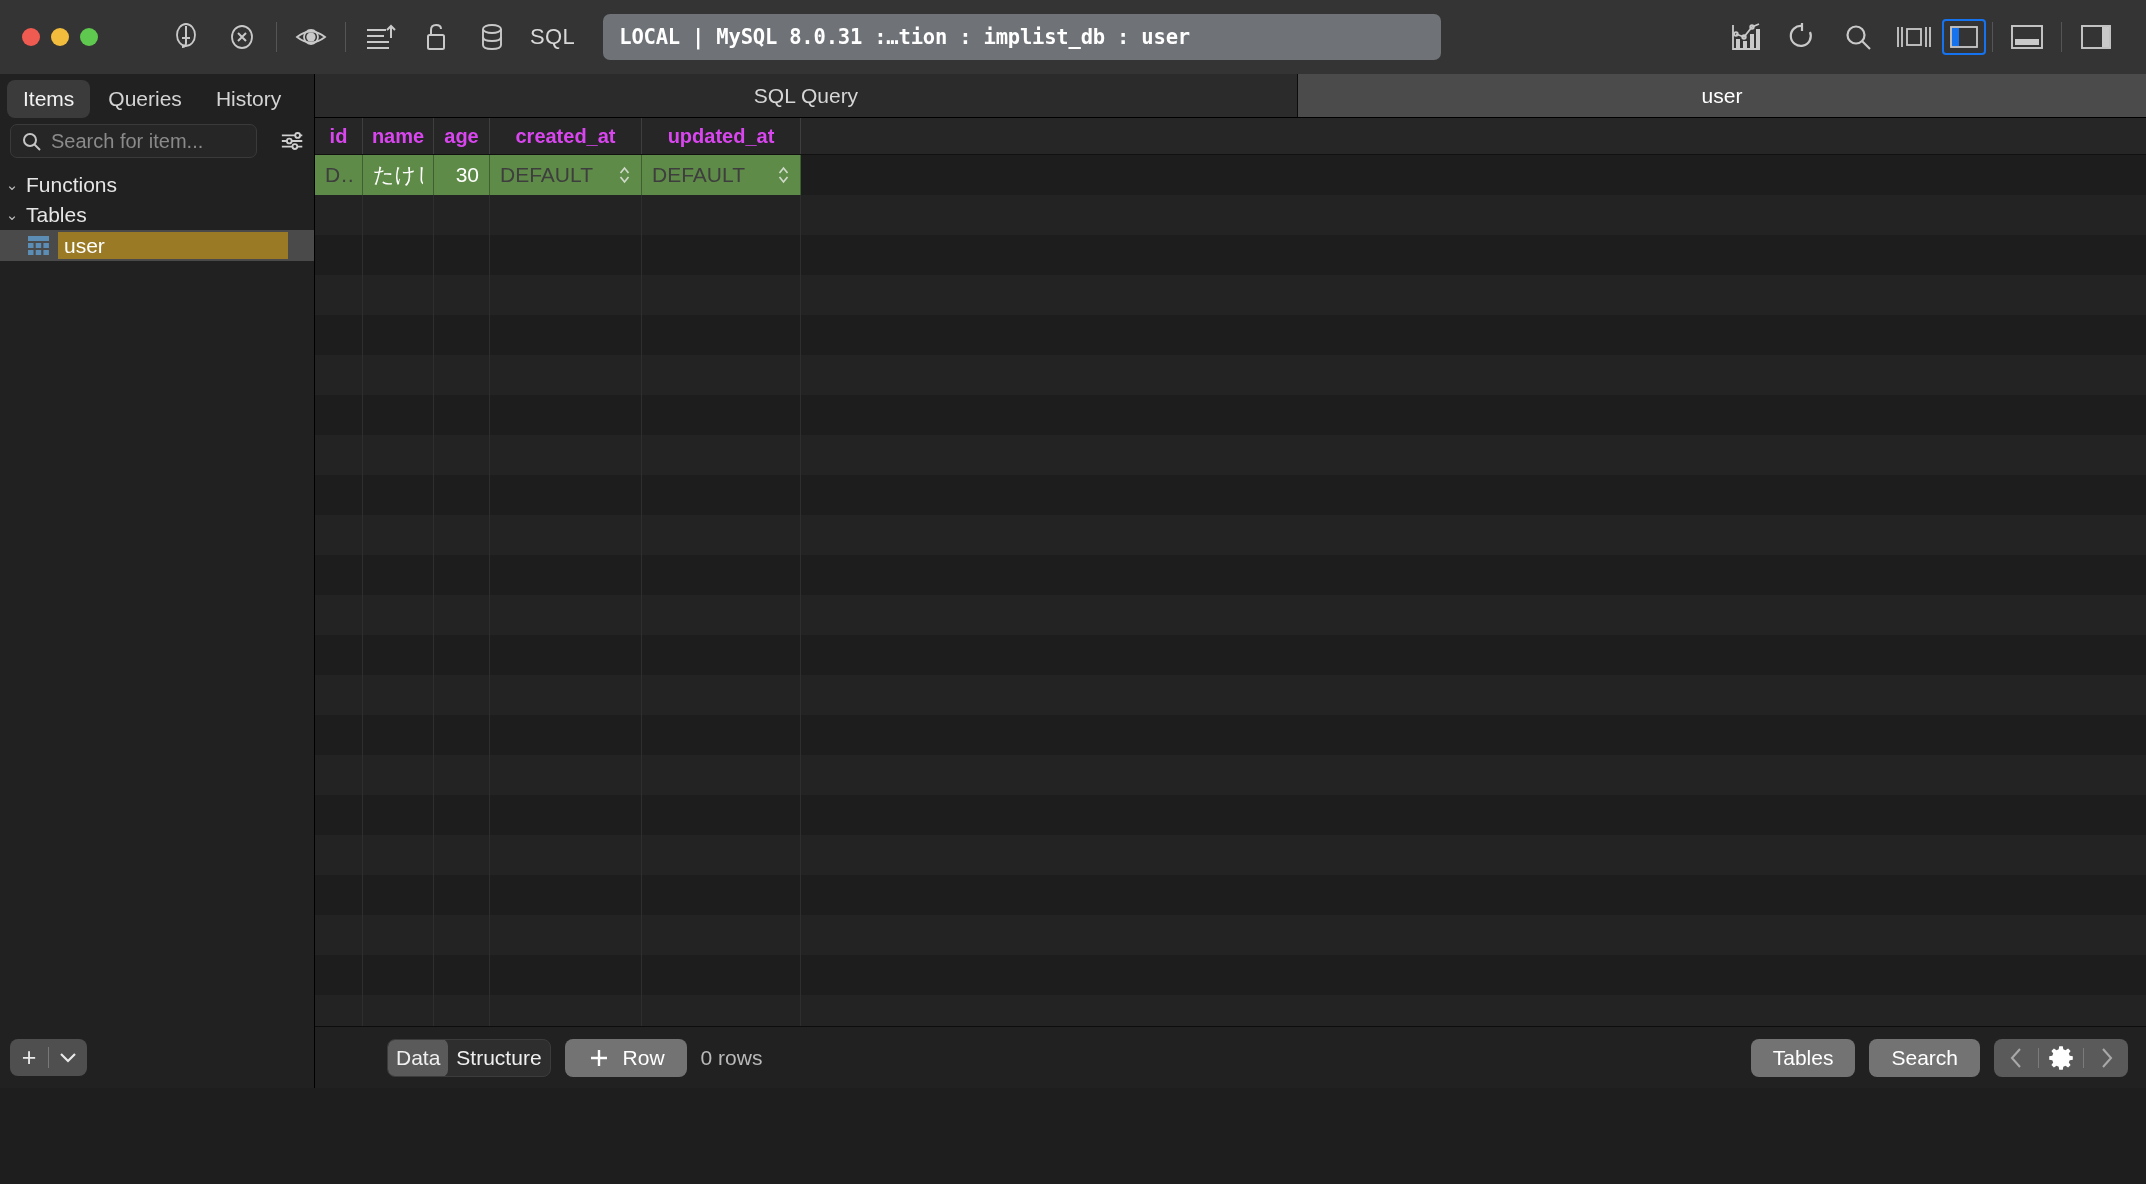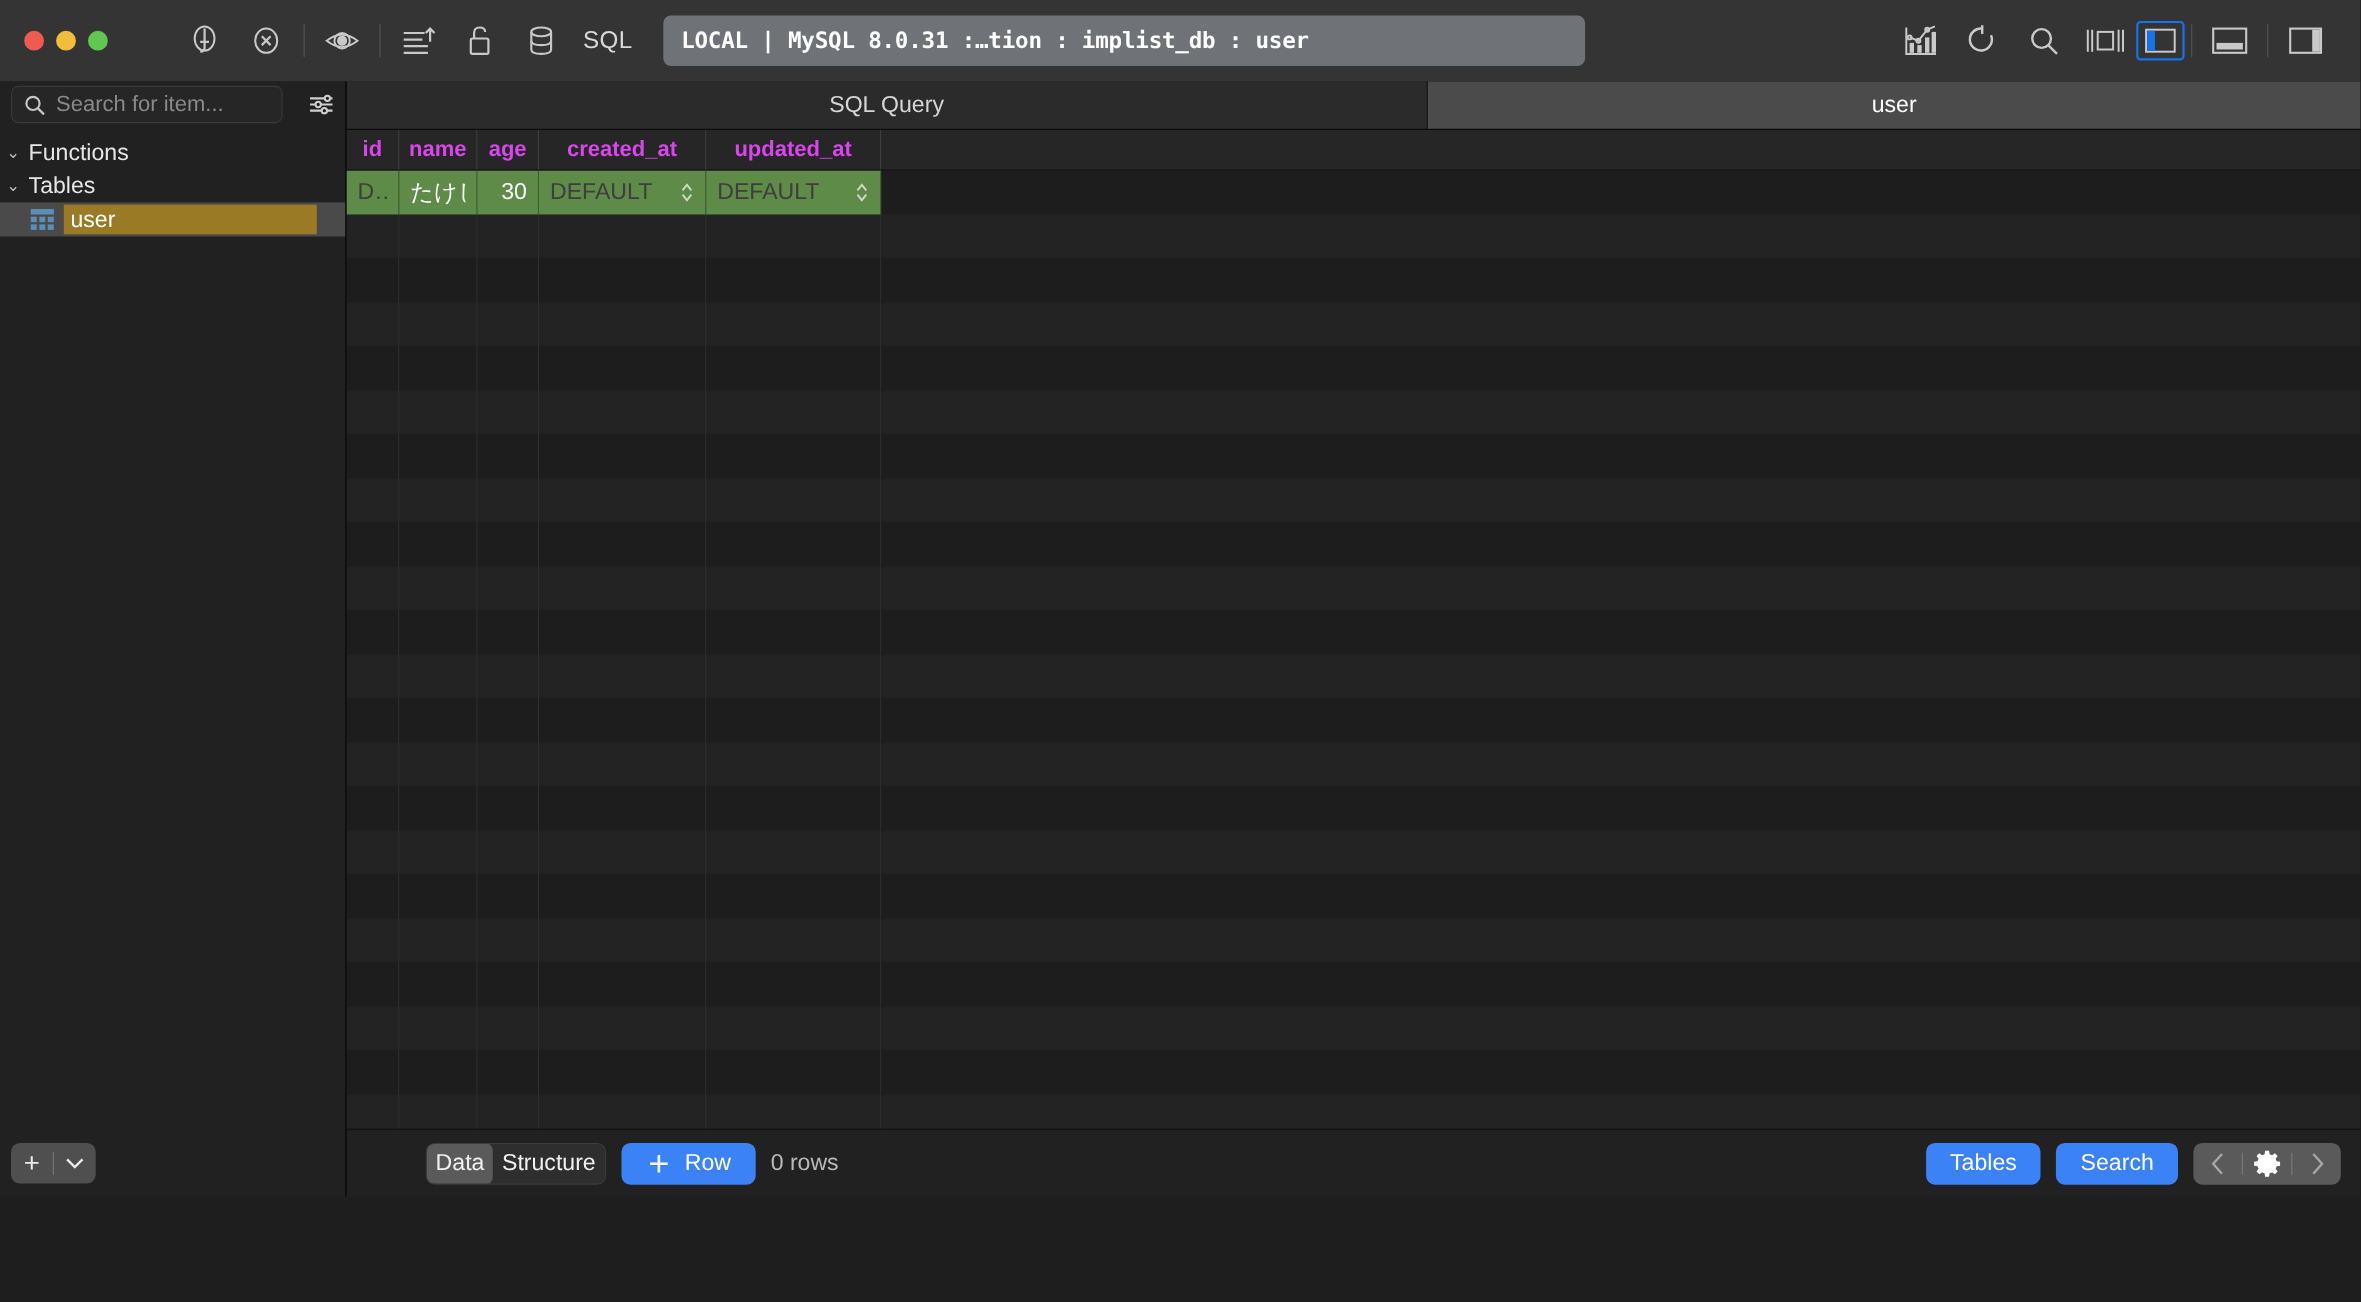--- a/index.html
+++ b/index.html
@@ -194,21 +194,21 @@
     height: 38px; border-radius: 8px; background: #2e2e2e;
     display: flex; align-items: center; overflow: hidden;
     border: 1px solid #3c3c3c;
   }
   .seg-item {
     padding: 0 8px; height: 38px; display: flex; align-items: center;
     font-size: 21px; color: #f0f0f0;
   }
   .seg-item.on { background: #5a5a5a; border-radius: 7px; }
   .btn {
-    height: 38px; border-radius: 8px; background: #3b82f6;
+    height: 38px; border-radius: 8px; background: #737373;
     display: flex; align-items: center; justify-content: center;
     padding: 0 22px; gap: 12px;
     font-size: 21px; color: #ffffff;
   }
   .rowcount { flex: 1; text-align: left; font-size: 21px; color: #b9b9b9; }
   .spacer-left { width: 40px; }
   .nav-group {
     height: 38px; border-radius: 8px; background: #5a5a5a;
     display: flex; align-items: center; overflow: hidden;
   }
@@ -337,20 +337,25 @@
           <rect x="2" y="2" width="28" height="22"></rect>
           <rect x="22" y="3" width="7" height="20" fill="#c9c9c9" stroke="none"></rect>
         </svg>
       </div>
     </div>
   </div>
 
   <div class="body">
 
     <div class="sidebar">
+      <div class="side-tabs">
+        <div class="side-tab active">Items</div>
+        <div class="side-tab">Queries</div>
+        <div class="side-tab">History</div>
+      </div>
 
       <div class="search-row">
         <div class="search-box">
           <svg width="21" height="21" viewBox="0 0 21 21" fill="none" stroke="#c5c5c5" stroke-width="2">
             <circle cx="9" cy="9" r="6"></circle>
               <path d="M13.5 13.5 L19 19"></path>
           </svg>
           <span class="ph">Search for item...</span>
         </div>
         <div class="filter-ic">

